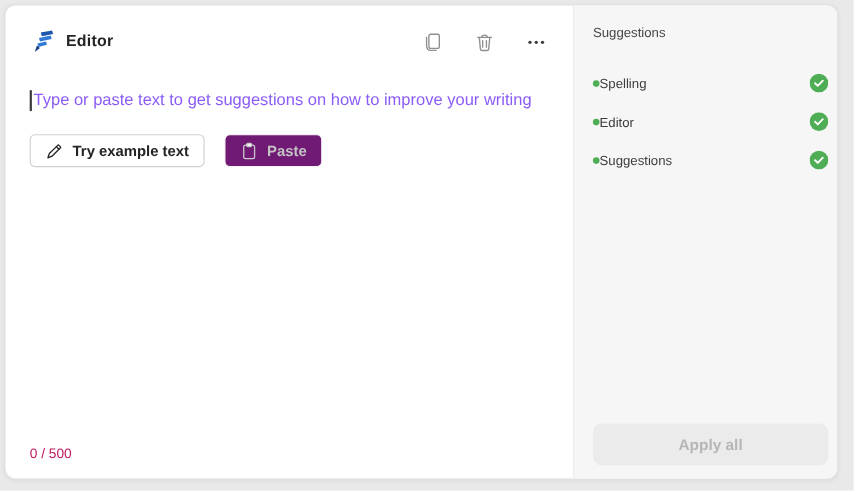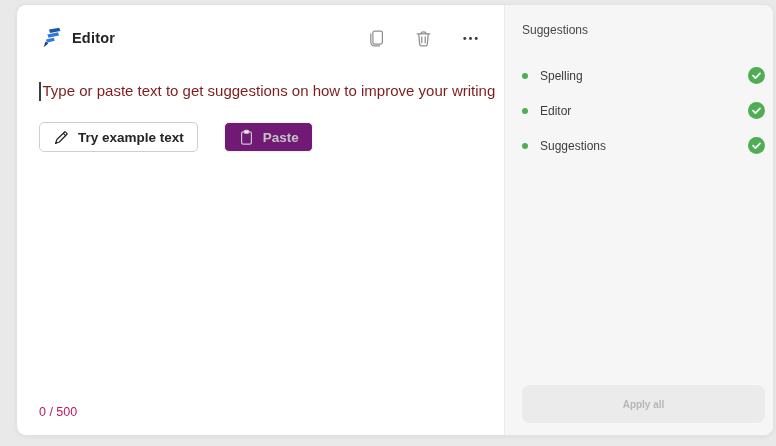--- a/index.html
+++ b/index.html
@@ -4,21 +4,21 @@
 <style>
   html,body{margin:0;padding:0;}
   body{
     width:776px;height:446px;
     background:#e9e9e9;
     font-family:"Liberation Sans","DejaVu Sans",sans-serif;
     position:relative;overflow:hidden;
     -webkit-font-smoothing:antialiased;
   }
   .card{
-    position:absolute;left:16px;top:4px;
+    position:absolute;left:4px;top:4px;
     width:758px;height:432px;
     background:#ffffff;
     border:1px solid #e2e2e2;
     border-radius:10px;
     box-shadow:0 1px 4px rgba(0,0,0,0.06);
     display:flex;overflow:hidden;
     box-sizing:border-box;
   }
   
   .editor-pane{flex:1;display:flex;flex-direction:column;min-width:0;}
@@ -31,67 +31,67 @@
     margin-left:9px;font-size:14.5px;font-weight:700;color:#242424;letter-spacing:.2px;
   }
   .header-spacer{flex:1;}
   .icon-btn{
     width:20px;height:20px;background:none;border:none;padding:0;margin:0 0 0 27px;
     cursor:pointer;display:flex;align-items:center;justify-content:center;color:#8a8a8a;
   }
   .icon-btn svg{display:block;}
   .placeholder-row{
     margin:27px 22px 0 22px;
-    font-size:15px;color:#7f1d1d;
+    font-size:15px;color:#8b5cf6;
     display:flex;align-items:center;line-height:20px;
     white-space:nowrap;
   }
   .caret{
     width:1.5px;height:19px;background:#3c3c3c;margin-right:2px;flex:0 0 auto;
   }
-  .action-row{display:flex;align-items:center;margin:21px 22px 0 22px;gap:26px;}
+  .action-row{display:flex;align-items:center;margin:21px 22px 0 22px;gap:18px;}
   .btn{
     display:inline-flex;align-items:center;gap:8px;
     height:30px;padding:0 13px;border-radius:5px;
     font-family:inherit;font-size:13.5px;font-weight:700;
     box-sizing:border-box;cursor:pointer;
   }
   .btn-outline{
     background:#ffffff;border:1px solid #cfcfcf;color:#242424;
   }
   .btn-disabled{
     background:#701a75;border:1px solid #f5f5f5;color:#c3c3c3;cursor:default;
   }
   .editor-footer{
     margin-top:auto;padding:0 22px 16px 22px;
     font-size:12.5px;color:#be185d;
   }
   
   .suggestions-pane{
-    width:269px;flex:0 0 auto;
+    width:240px;flex:0 0 auto;
     background:#f7f6f6;border-left:1px solid #ebebeb;
     display:flex;flex-direction:column;
     padding:18px 8px 12px 17px;box-sizing:border-box;
   }
   .suggestions-title{font-size:12px;color:#474747;margin:0 0 21px 0;}
   .suggestion-row{
     display:flex;align-items:center;height:35px;flex:0 0 auto;
   }
   .bullet-dot{
     width:6px;height:6px;border-radius:50%;
     background:var(--success-green,#4fae55);flex:0 0 auto;
   }
-  .suggestion-label{margin-left:12px;font-size:12px;color:#3d3d3d;}
+  .suggestion-label{font-size:12px;color:#3d3d3d;}
   .check-badge{
     margin-left:auto;width:17px;height:17px;flex:0 0 auto;display:flex;
   }
   .apply-all-btn{
     margin-top:auto;height:38px;border:none;border-radius:8px;
     background:#ebebeb;color:#b6b6b6;
-    font-family:inherit;font-size:10px;font-weight:700;
+    font-family:inherit;font-size:14px;font-weight:700;
     cursor:default;
   }
 </style>
 </head>
 <body>
 
 <div class="card">
 
   <div class="editor-pane">
 

